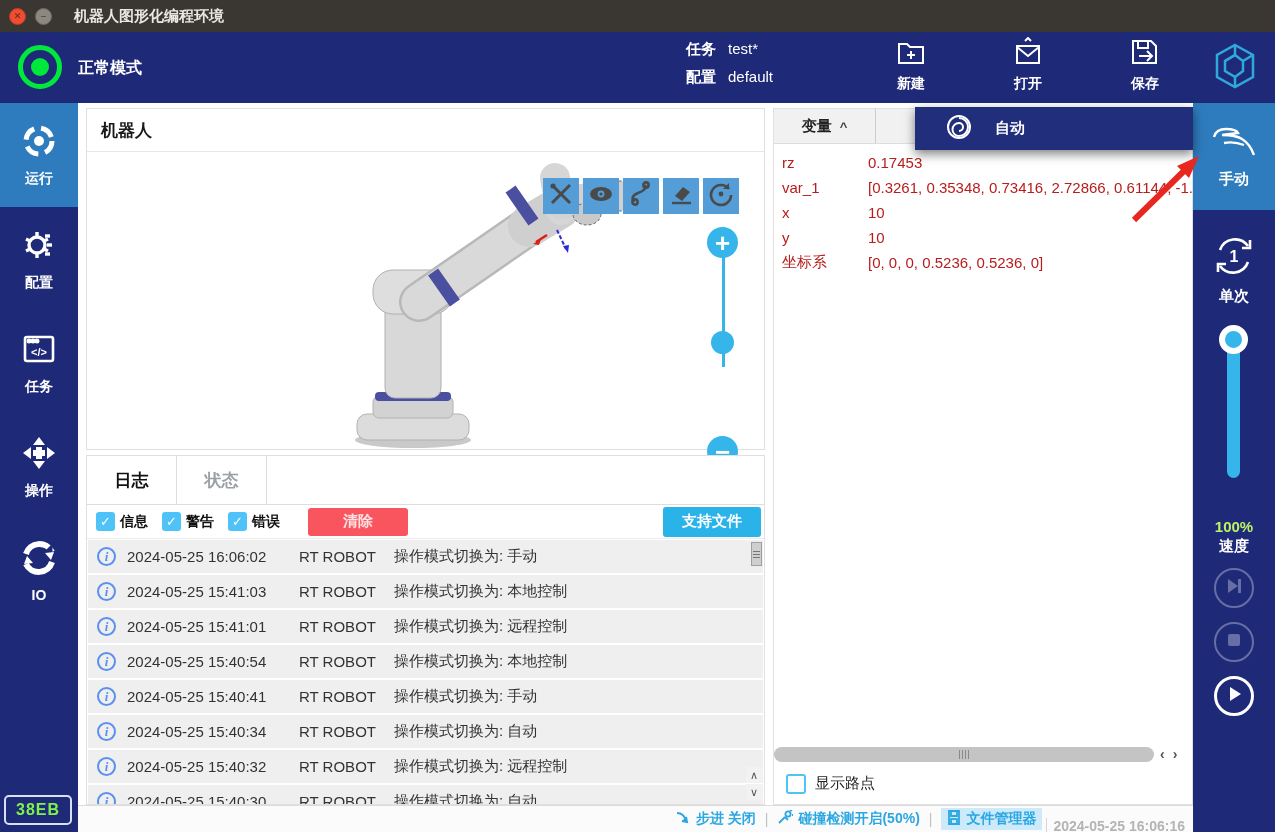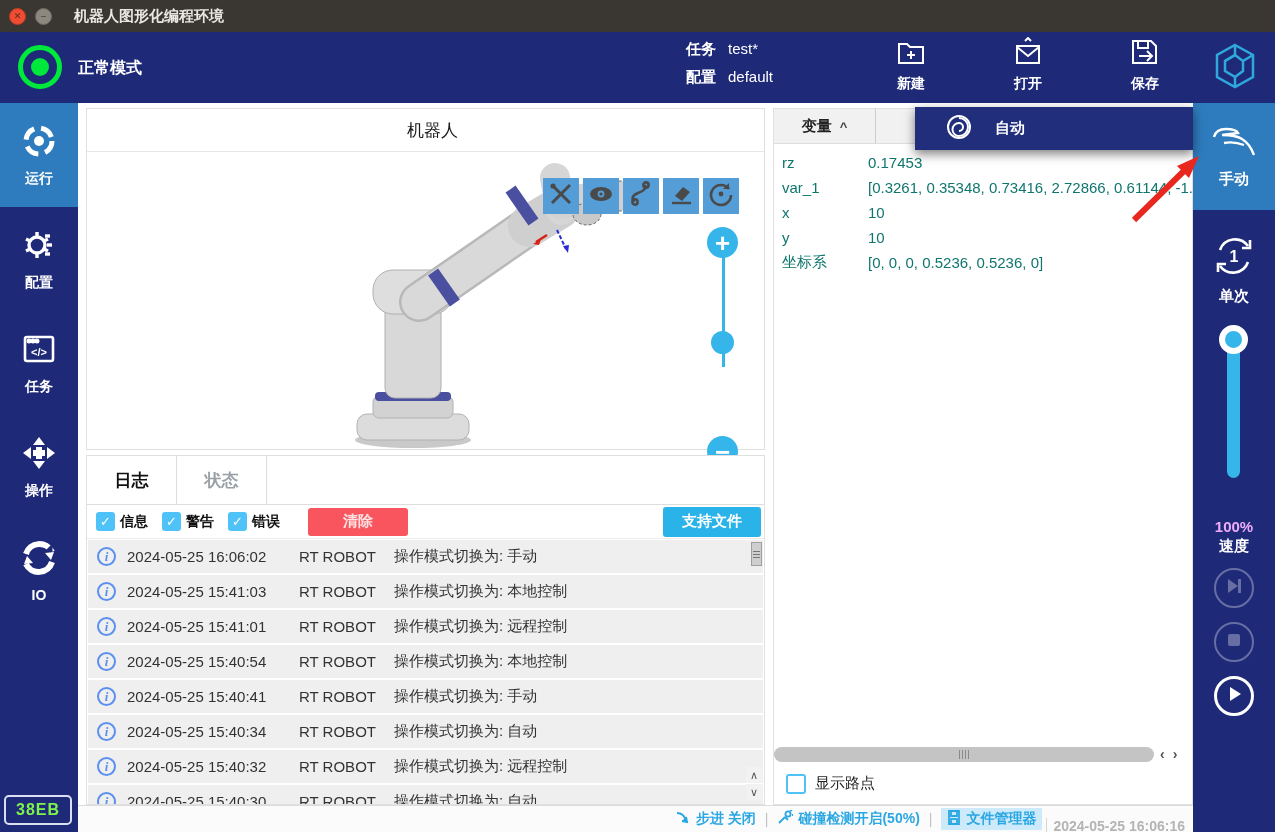--- a/index.html
+++ b/index.html
@@ -30,21 +30,21 @@
 
   
   .lsidebar { position:absolute; left:0; top:103px; width:78px; height:729px; background:#1e2a78; }
   .nav-item { height:104px; display:flex; flex-direction:column; align-items:center; justify-content:center; color:#fff; cursor:pointer; }
   .nav-item.active { background:#2e7bbd; }
   .nav-item .lbl { font-size:14px; font-weight:bold; margin-top:7px; }
   .code-btn { position:absolute; left:4px; bottom:7px; width:68px; height:30px; border:2px solid #d9dff0; border-radius:5px; color:#7df24b; font-weight:bold; font-size:16px; display:flex; align-items:center; justify-content:center; letter-spacing:1px; background:#1e2a78; cursor:pointer; }
 
   
   .robot-panel { position:absolute; left:86px; top:108px; width:679px; height:342px; background:#fff; border:1px solid #e0e0e0; }
-  .rp-title { height:43px; line-height:43px; padding-left:14px; font-size:17px; font-weight:normal; color:#1a1a1a; border-bottom:1px solid #e6e6e6;text-align:center; }
+  .rp-title { height:43px; line-height:43px; padding-left:14px; font-size:17px; font-weight:bold; color:#1a1a1a; border-bottom:1px solid #e6e6e6; }
   .rp-canvas { position:absolute; left:0; top:43px; width:677px; height:297px; overflow:hidden; }
   .rp-toolbar { position:absolute; left:456px; top:69px; display:flex; }
   .tool-btn { width:36px; height:36px; background:#549dd6; margin-right:4px; display:flex; align-items:center; justify-content:center; cursor:pointer; }
   .zoom-widget { position:absolute; left:620px; top:118px; width:32px; }
   .zoom-line { position:absolute; left:14.5px; top:18px; width:3px; height:122px; background:#35b5ea; }
   .zoom-btn { position:absolute; left:0; width:31px; height:31px; border-radius:50%; background:#35b5ea; color:#fff; font-size:26px; font-weight:bold; display:flex; align-items:center; justify-content:center; cursor:pointer; line-height:0; }
   .zoom-dot { position:absolute; left:4px; top:104px; width:23px; height:23px; border-radius:50%; background:#35b5ea; cursor:pointer; }
 
   
   .log-panel { position:absolute; left:86px; top:455px; width:679px; height:350px; background:#fff; border:1px solid #e0e0e0; overflow:hidden; }
@@ -67,21 +67,21 @@
   .scroll-arrows { position:absolute; right:2px; bottom:4px; width:16px; }
   .scroll-arrow { width:16px; height:16px; background:#f2f2f2; color:#555; font-size:11px; display:flex; align-items:center; justify-content:center; cursor:pointer; margin-top:1px; }
 
   
   .var-panel { position:absolute; left:773px; top:108px; width:420px; height:697px; background:#fff; border:1px solid #e0e0e0; }
   .var-tabs { height:35px; background:#f1f1f1; border-bottom:1px solid #ddd; display:flex; }
   .var-tab { width:102px; display:flex; align-items:center; justify-content:center; gap:8px; font-size:15px; font-weight:bold; color:#222; border-right:1px solid #ccc; cursor:pointer; }
   .var-tab .caret { font-size:13px; color:#444; }
   .var-tab2 { width:40px; border-right:1px solid #ccc; }
   .var-rows { padding-top:6px; }
-  .var-row { display:flex; height:25px; align-items:center; font-size:15px; color:#0f766e; }
+  .var-row { display:flex; height:25px; align-items:center; font-size:15px; color:#b91c1c; }
   .var-name { padding-left:8px; width:94px; flex:0 0 auto; }
   .var-val { white-space:nowrap; overflow:hidden; }
   .hscroll { position:absolute; left:0; top:637px; width:418px; height:16px; background:#fff; display:flex; align-items:center; }
   .hscroll-track { width:380px; height:15px; background:#c4c4c4; border-radius:8px; display:flex; align-items:center; justify-content:center; cursor:pointer; }
   .hscroll-grip { display:flex; gap:2px; }
   .hscroll-grip i { display:block; width:1px; height:9px; background:#8a8a8a; }
   .hscroll-btns { margin-left:6px; display:flex; gap:8px; color:#555; font-size:14px; font-weight:bold; }
   .hscroll-btns span { cursor:pointer; }
   .wp-row { position:absolute; left:12px; top:665px; display:flex; align-items:flex-start; }
   .wp-cb { width:20px; height:20px; border:2px solid #4fc3f7; border-radius:3px; background:#fff; cursor:pointer; }
@@ -89,21 +89,21 @@
 
   
   .rsidebar { position:absolute; left:1193px; top:103px; width:82px; height:729px; background:#1e2a78; color:#fff; }
   .rs-item { display:flex; flex-direction:column; align-items:center; justify-content:center; cursor:pointer; }
   .rs-manual { height:107px; background:#2e7bbd; }
   .rs-single { height:100px; margin-top:10px; }
   .rs-item .lbl { font-size:15px; font-weight:bold; margin-top:5px; }
   .speed-slider { position:absolute; left:0; top:222px; width:82px; height:160px; }
   .sl-track { position:absolute; left:34px; top:8px; width:13px; height:145px; background:#35b5ea; border-radius:7px; }
   .sl-handle { position:absolute; left:26px; top:0; width:29px; height:29px; border-radius:50%; background:#35b5ea; border:6px solid #fff; cursor:grab; }
-  .speed-val { position:absolute; left:0; top:415px; width:82px; text-align:center; color:#f0abfc; font-size:15px; font-weight:bold; }
+  .speed-val { position:absolute; left:0; top:415px; width:82px; text-align:center; color:#bef264; font-size:15px; font-weight:bold; }
   .speed-lbl { position:absolute; left:0; top:434px; width:82px; text-align:center; font-size:15px; font-weight:bold; }
   .pb-btn { position:absolute; left:21px; width:40px; height:40px; border-radius:50%; display:flex; align-items:center; justify-content:center; cursor:pointer; }
   .pb-dim { border:2px solid rgba(255,255,255,.32); }
   .pb-play { border:3px solid #fff; top:573px; }
 
   
   .statusbar { position:absolute; left:78px; top:805px; width:1115px; height:27px; background:#fbfbfb; border-top:1px solid #dcdcdc; display:flex; align-items:center; justify-content:flex-end; font-size:14px; font-weight:bold; color:#2aa7e2; }
   .sb-item { display:flex; align-items:flex-end; gap:5px; }
   .sb-sep { color:#c0c0c0; margin:0 9px; font-weight:normal; }
   .sb-fm { background:#cdeafb; padding:2px 6px; display:flex; align-items:center; gap:5px; }

